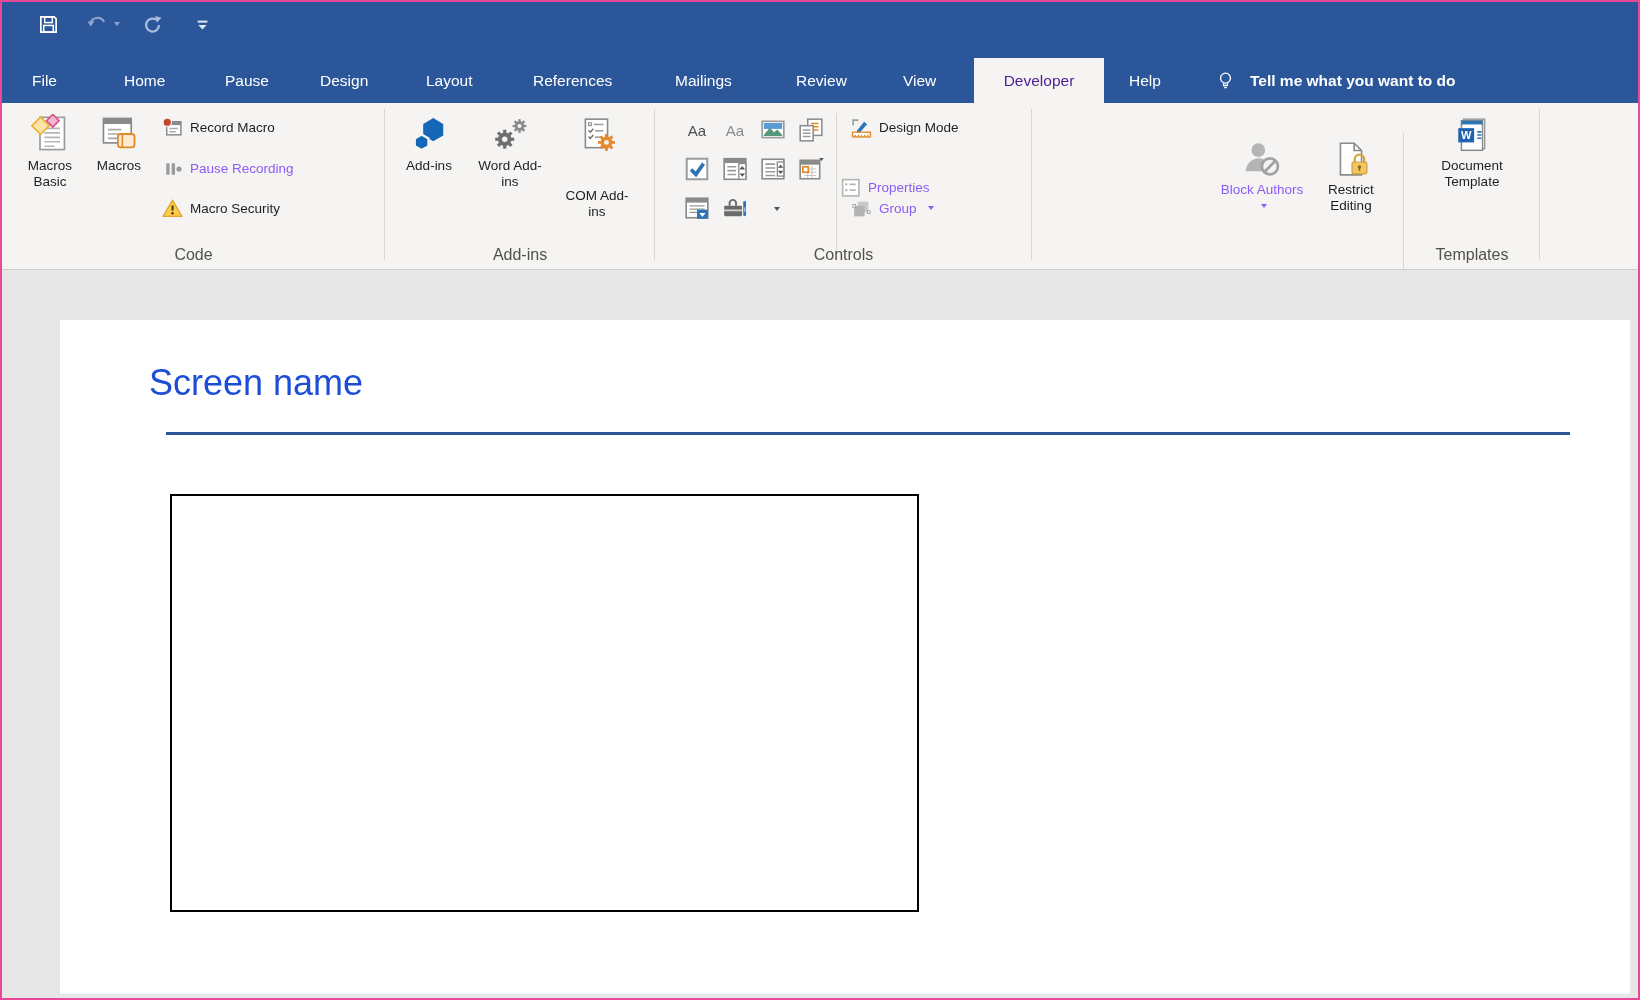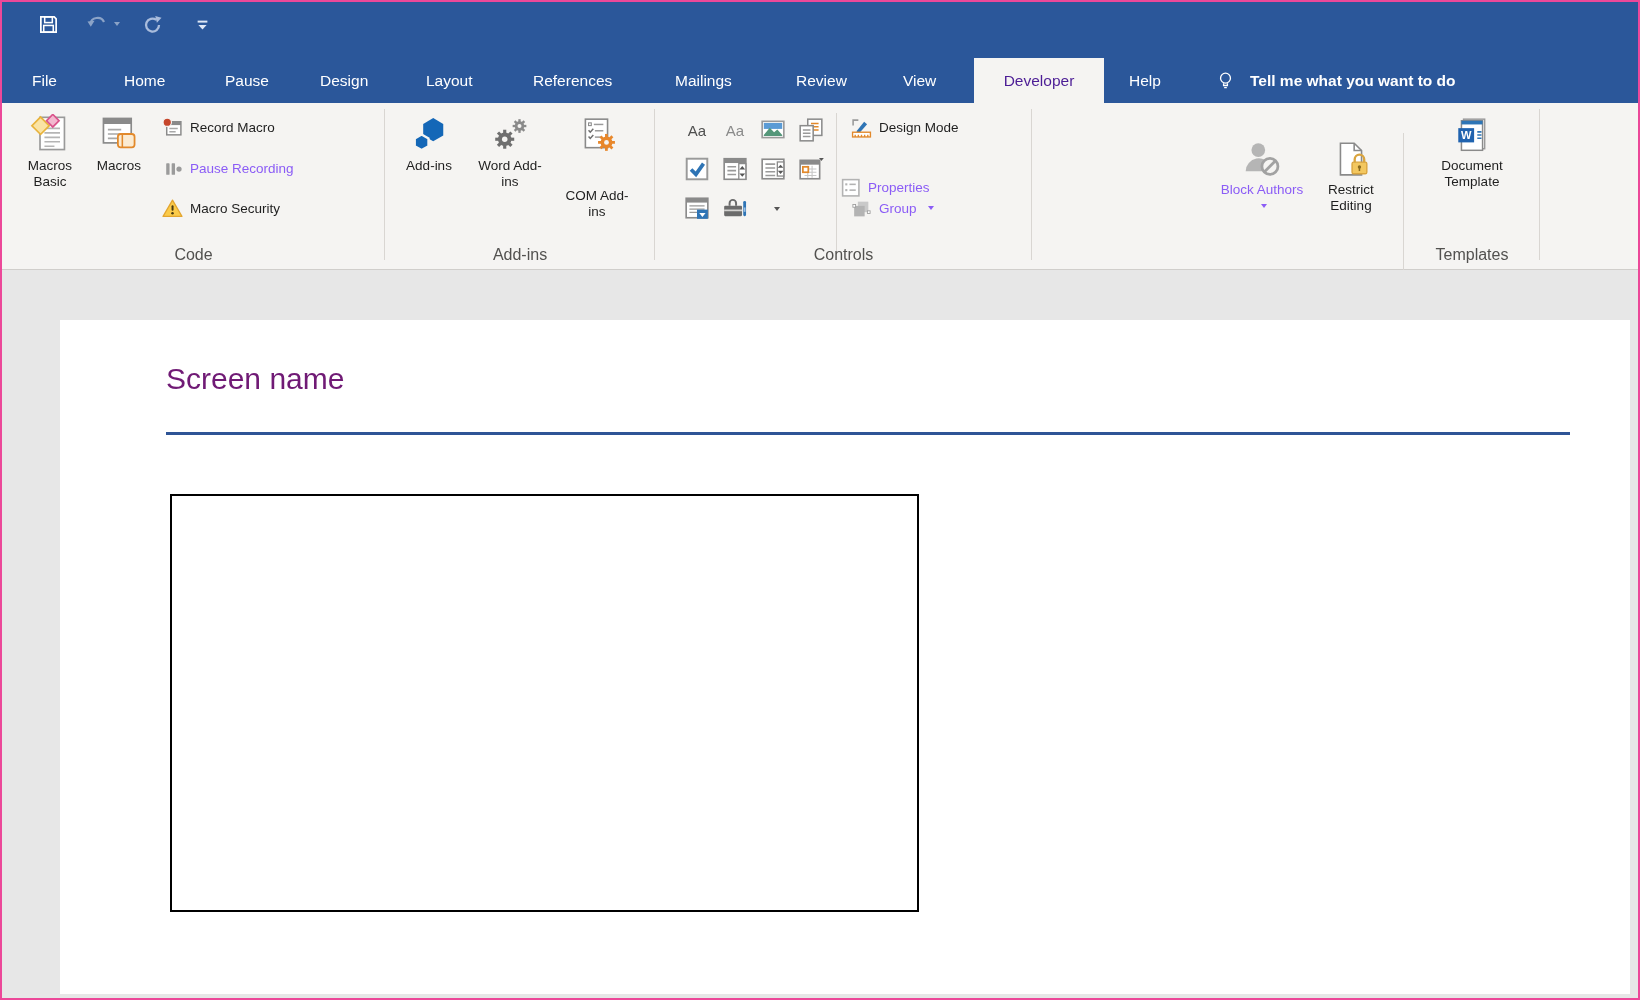--- a/index.html
+++ b/index.html
@@ -32,21 +32,21 @@
     margin-left:4px;vertical-align:middle;}
   .ctl-grid{position:absolute;left:27px;top:12px;display:grid;
     grid-template-columns:repeat(4,38px);grid-auto-rows:39px;}
   .ctl{width:30px;height:30px;display:flex;align-items:center;justify-content:center;cursor:default;}
   .aa{font-size:15px;color:#4f4f4f;}
   .aa2{color:#8a8a8a;font-weight:400;}
   .innerdiv{position:absolute;left:181px;top:10px;bottom:16px;width:1px;background:#d9d6d2;}
   
   .docarea{position:absolute;top:268px;left:0;right:0;bottom:0;background:#e7e7e7;}
   .page{position:absolute;left:58px;top:50px;width:1570px;bottom:4px;background:#ffffff;}
-  .heading{position:absolute;left:106px;top:42px;font-size:30px;color:#701a75;}
+  .heading{position:absolute;left:89px;top:42px;font-size:36px;color:#1d4ed8;}
   .hrule{position:absolute;left:106px;top:112px;width:1404px;height:3px;background:#2e5496;}
   .docrect{position:absolute;left:110px;top:174px;width:749px;height:418px;
     border:2px solid #000;box-sizing:border-box;background:#fff;}
   svg{display:block;}
 </style>
 </head>
 <body>
 
 <div class="screen">
 

